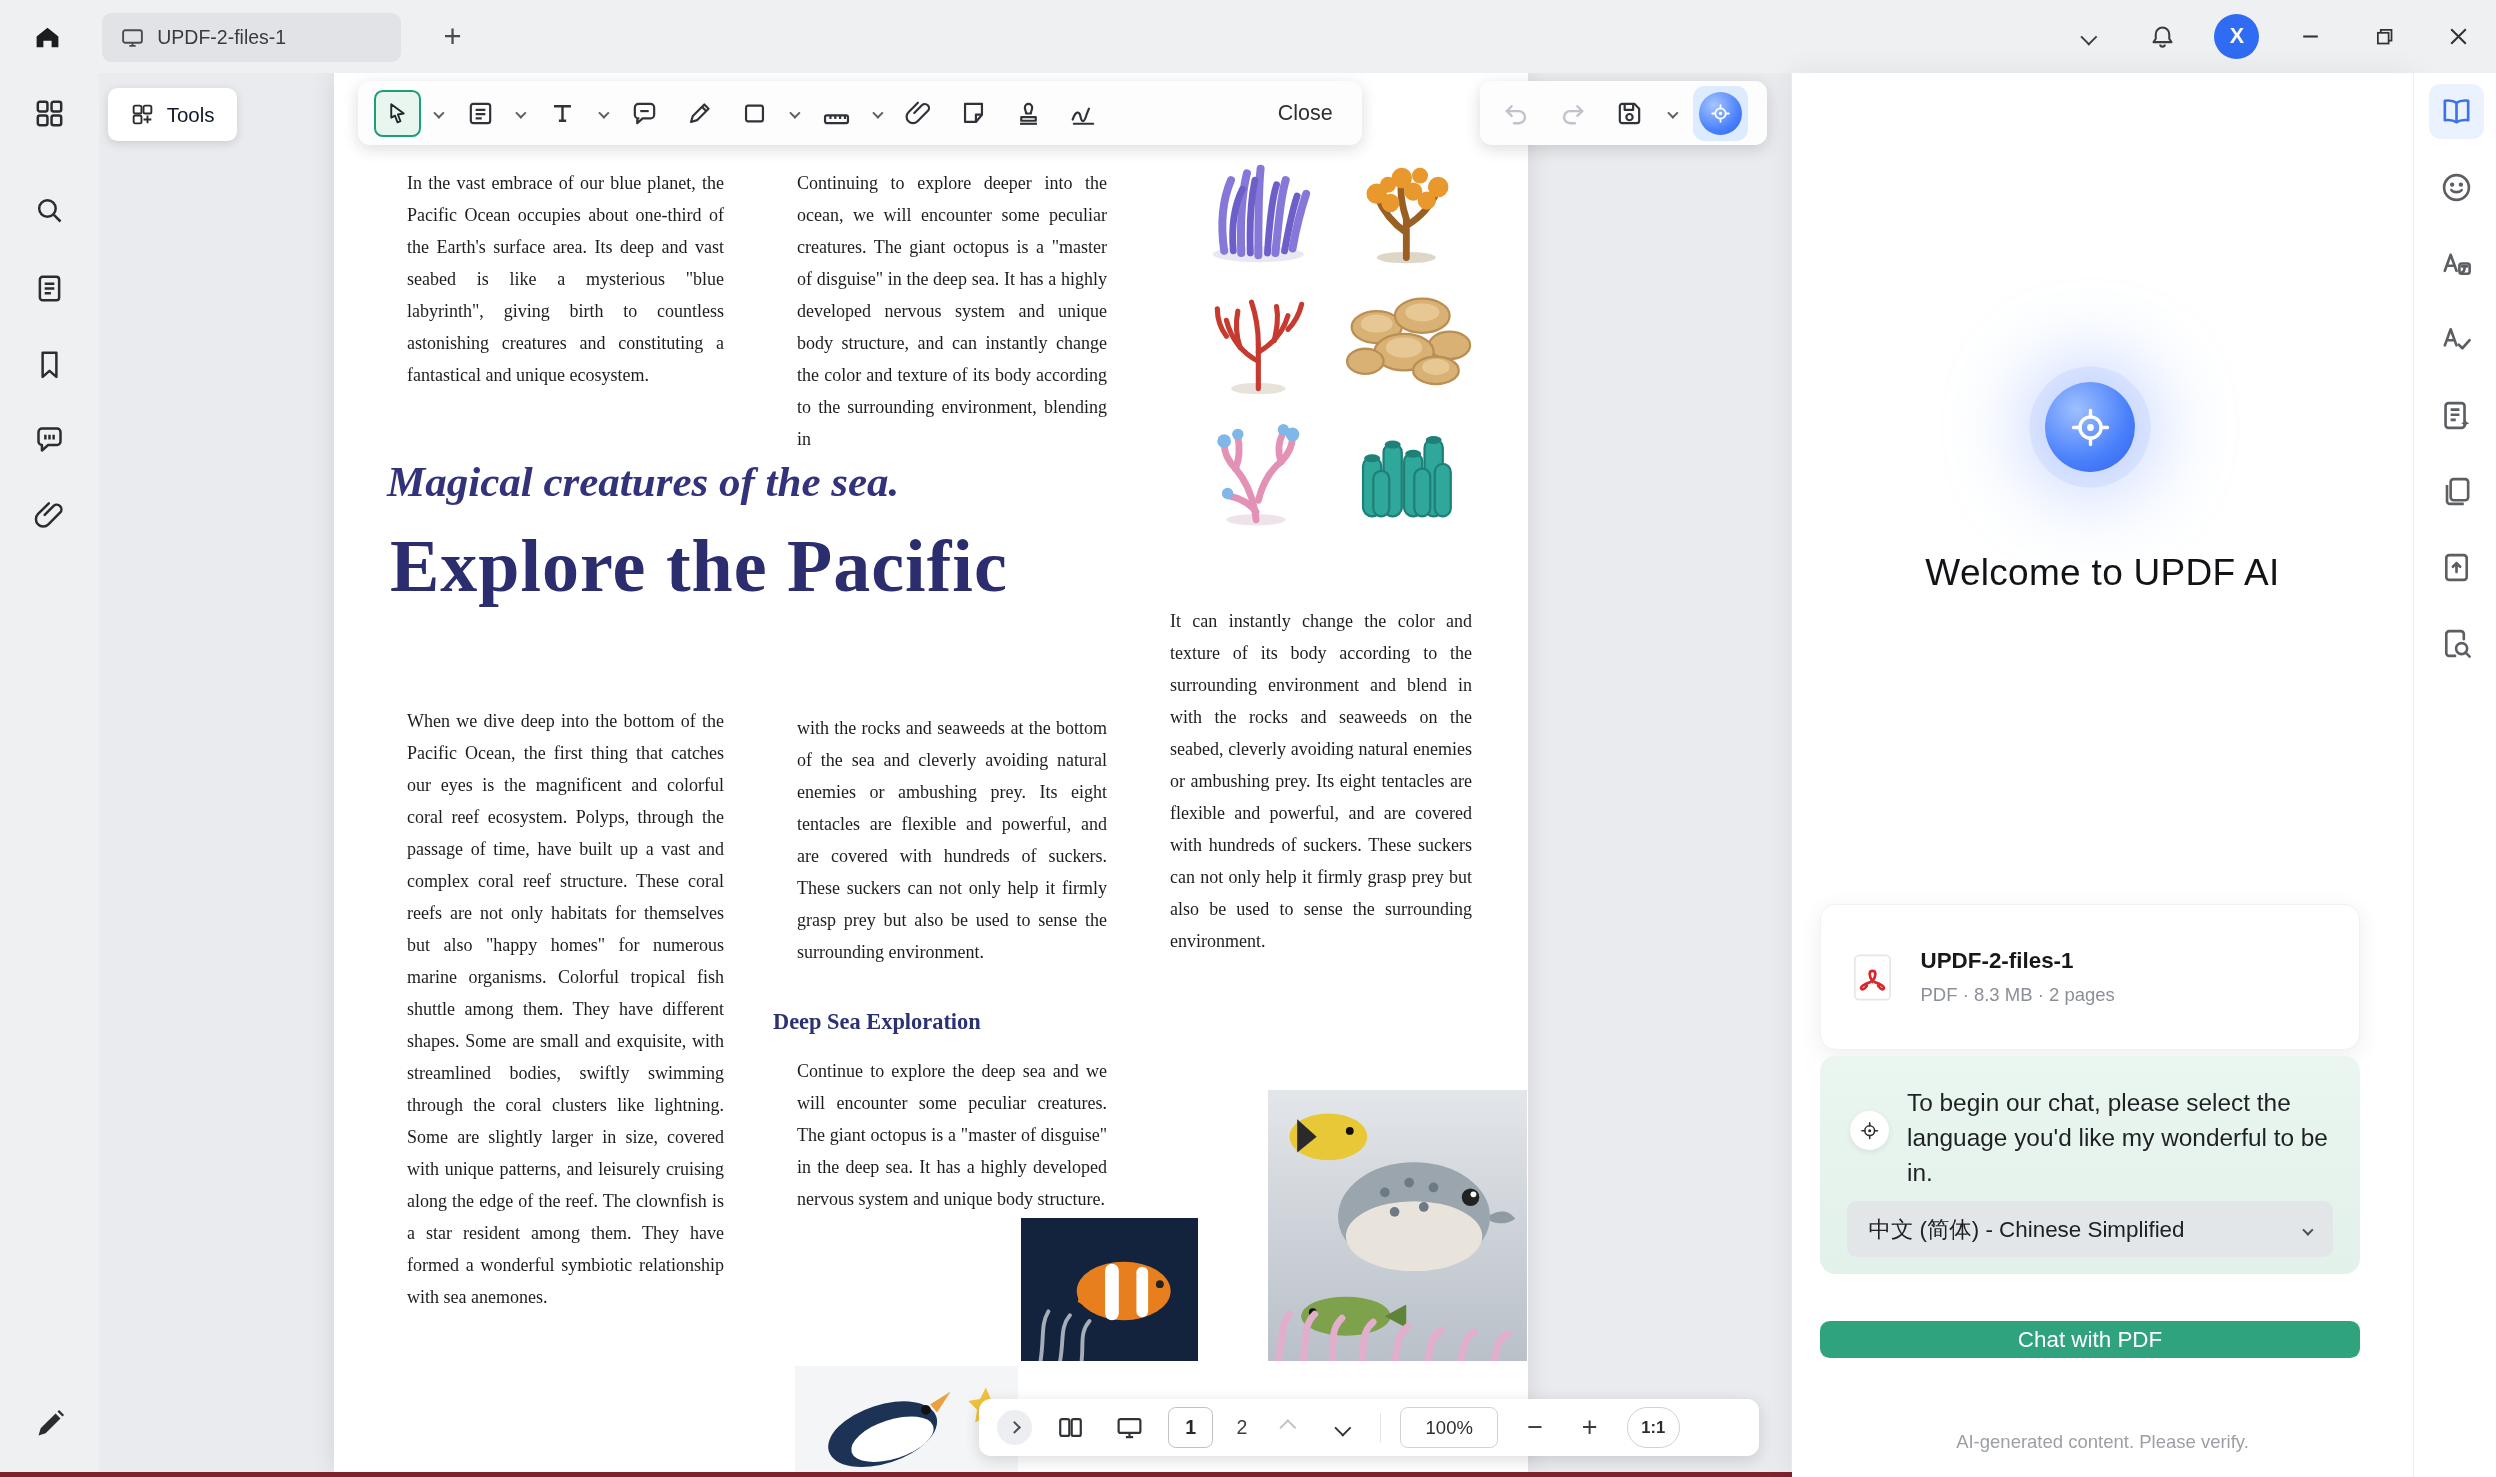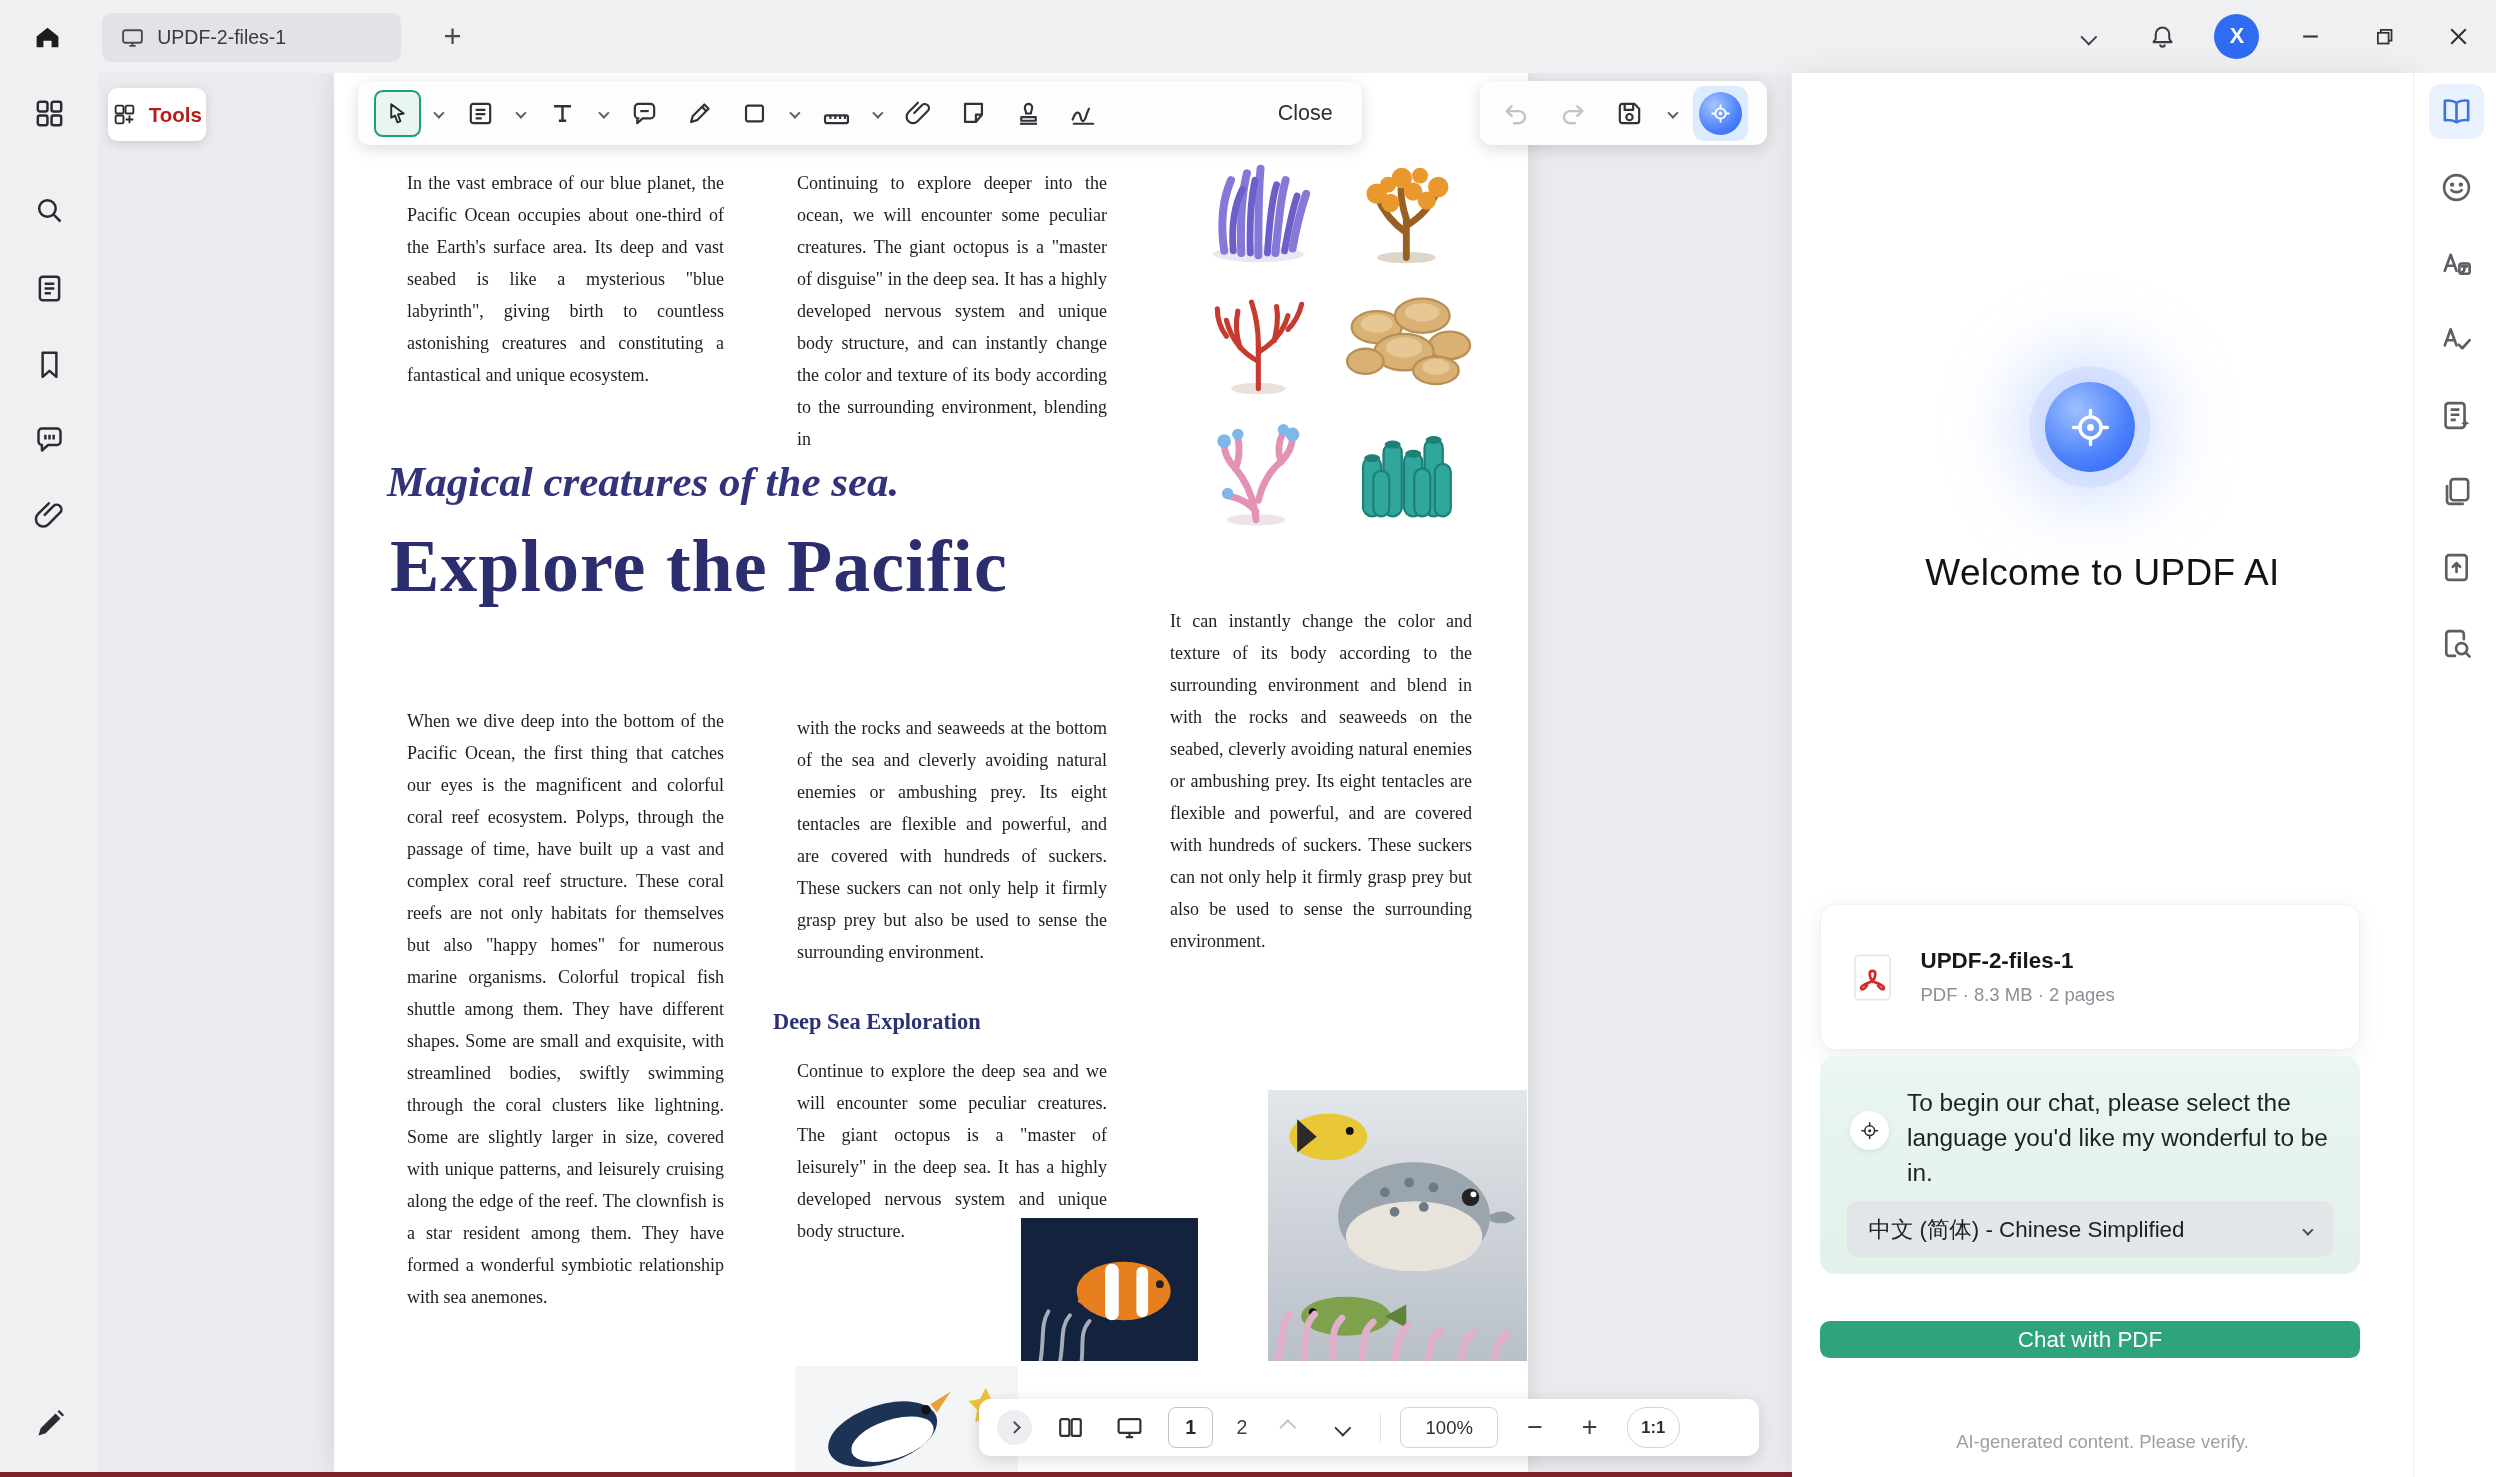--- a/index.html
+++ b/index.html
@@ -36,21 +36,21 @@
 .h-main{position:absolute;font-family:"Liberation Serif",serif;font-weight:700;font-size:74px;color:#2b2d6e;letter-spacing:1px;white-space:nowrap}
 .h-sub{position:absolute;font-family:"Liberation Serif",serif;font-weight:700;font-size:22.4px;color:#2b3172}
 .coral-grid{position:absolute;left:856px;top:76px;width:285px;display:grid;grid-template-columns:1fr 1fr;gap:13.7px 11.7px}
 .coral{height:117px}
 .coral svg{width:100%;height:100%}
 .photo{position:absolute;overflow:hidden}
 .photo svg{width:100%;height:100%}
 .maroon-line{position:absolute;left:0;top:1472px;width:1792px;height:5.9px;background:#7e222c}
 
 
-.tools-btn{position:absolute;left:108px;top:88px;height:53px;padding:0 4px;background:#fff;border-radius:9.8px;box-shadow:0 2.9px 9.8px rgba(0,0,0,.12);display:flex;align-items:center;gap:11.7px;font-size:20.5px;font-weight:700;color:#b91c1c}
+.tools-btn{position:absolute;left:108px;top:88px;height:53px;padding:0 22px;background:#fff;border-radius:9.8px;box-shadow:0 2.9px 9.8px rgba(0,0,0,.12);display:flex;align-items:center;gap:11.7px;font-size:20.5px;font-weight:400;color:#0f172a}
 .main-toolbar{position:absolute;left:358px;top:81px;width:1004px;height:64px;background:#fdfdfe;border-radius:11.7px;box-shadow:0 3.9px 15.6px rgba(0,0,0,.14);display:flex;align-items:center;padding:0 15.6px;gap:9.8px;color:#2f3237}
 .tbtn{width:45px;height:45px;display:flex;align-items:center;justify-content:center;border-radius:7.8px;color:#2f3237}
 .tchev{width:17.6px;display:flex;align-items:center;justify-content:center;color:#5c5f63}
 .sel-tool{width:47px;height:47px;border:2.4px solid #17a07a;background:#e9f6f0;border-radius:8.8px;display:flex;align-items:center;justify-content:center;color:#23262a}
 .close-btn{margin-left:auto;font-size:21.5px;color:#2e2f32;padding:7.8px 13.7px;border-radius:7.8px}
 .right-toolbar{position:absolute;left:1480px;top:81px;width:287px;height:64px;background:#fdfdfe;border-radius:11.7px;box-shadow:0 3.9px 15.6px rgba(0,0,0,.14);display:flex;align-items:center;padding:0 13.7px;gap:11.7px}
 .dis{color:#c0c4ca}
 .ai-btn-wrap{width:55px;height:55px;border-radius:11.7px;background:#dcebfd;display:flex;align-items:center;justify-content:center}
 .ai-btn{width:43px;height:43px;border-radius:50%;background:radial-gradient(circle at 35% 30%,#a6c6ff,#4a80fb 62%,#2e5ff0);display:flex;align-items:center;justify-content:center}
 
@@ -295,21 +295,21 @@
             </svg>
         </div>
       </div>
 
       <h2 class="h-italic" style="left:53px;top:384px">Magical creatures of the sea.</h2>
       <h1 class="h-main" style="left:56px;top:451px">Explore the Pacific</h1>
 
       <p class="doc-p" style="left:73px;top:632px;width:317px">When we dive deep into the bottom of the Pacific Ocean, the first thing that catches our eyes is the magnificent and colorful coral reef ecosystem. Polyps, through the passage of time, have built up a vast and complex coral reef structure. These coral reefs are not only habitats for themselves but also "happy homes" for numerous marine organisms. Colorful tropical fish shuttle among them. They have different shapes. Some are small and exquisite, with streamlined bodies, swiftly swimming through the coral clusters like lightning. Some are slightly larger in size, covered with unique patterns, and leisurely cruising along the edge of the reef. The clownfish is a star resident among them. They have formed a wonderful symbiotic relationship with sea anemones.</p>
       <p class="doc-p" style="left:463px;top:639px;width:310px">with the rocks and seaweeds at the bottom of the sea and cleverly avoiding natural enemies or ambushing prey. Its eight tentacles are flexible and powerful, and are covered with hundreds of suckers. These suckers can not only help it firmly grasp prey but also be used to sense the surrounding environment.</p>
       <h3 class="h-sub" style="left:439px;top:936px">Deep Sea Exploration</h3>
-      <p class="doc-p" style="left:463px;top:982px;width:310px">Continue to explore the deep sea and we will encounter some peculiar creatures. The giant octopus is a "master of leisurely" in the deep sea. It has a highly developed nervous system and unique body structure.</p>
+      <p class="doc-p" style="left:463px;top:982px;width:310px">Continue to explore the deep sea and we will encounter some peculiar creatures. The giant octopus is a "master of disguise" in the deep sea. It has a highly developed nervous system and unique body structure.</p>
       <p class="doc-p" style="left:836px;top:532px;width:302px">It can instantly change the color and texture of its body according to the surrounding environment and blend in with the rocks and seaweeds on the seabed, cleverly avoiding natural enemies or ambushing prey. Its eight tentacles are flexible and powerful, and are covered with hundreds of suckers. These suckers can not only help it firmly grasp prey but also be used to sense the surrounding environment.</p>
 
       <div class="photo" style="left:687px;top:1145px;width:177px;height:143px">
         <svg viewBox="0 0 181 147" preserveAspectRatio="none">
             <rect width="181" height="147" fill="#13233d"></rect>
             <g stroke="#d8dbe2" stroke-width="4" stroke-linecap="round" opacity=".75" fill="none">
               <path d="M20 147 C24 120 20 110 28 96"></path>
               <path d="M40 147 C44 124 40 112 50 100"></path>
               <path d="M62 147 C64 128 60 118 70 106"></path>
             </g>

